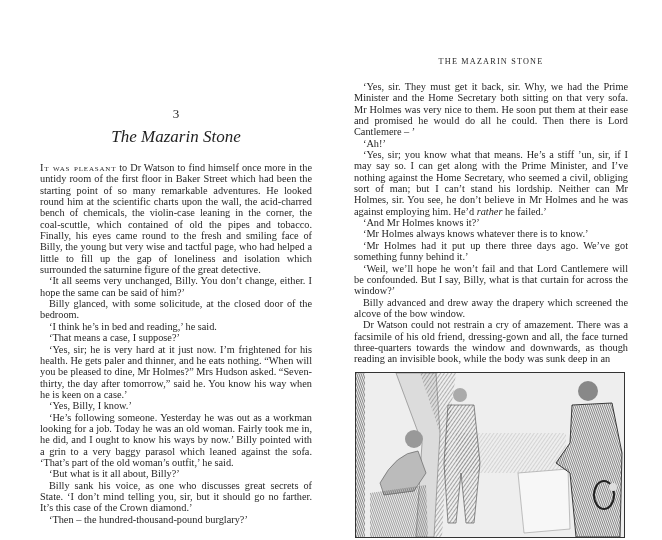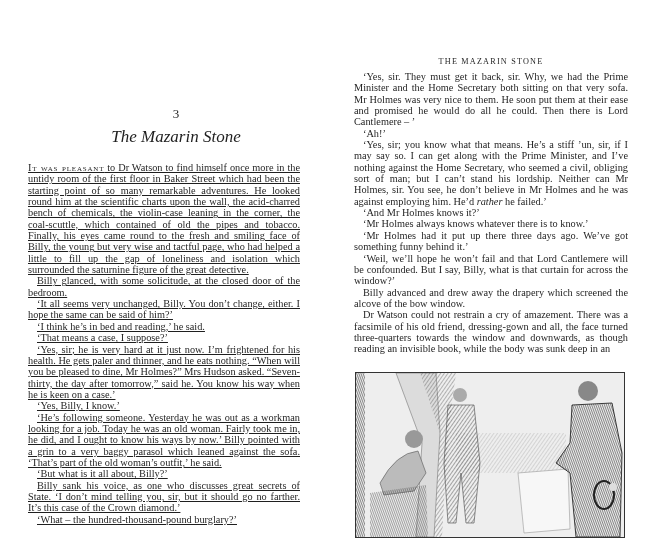--- a/index.html
+++ b/index.html
@@ -6,51 +6,51 @@
   body { width:662px; height:540px; position:relative; overflow:hidden;
          font-family:"Liberation Serif","DejaVu Serif",serif; color:#1f1f1f; }
   .page { position:absolute; top:0; height:540px;margin-top:48px; }
   .left { left:0; width:330px; }
   .right { left:331px; width:331px; }
   .chapter-num { position:absolute; left:40px; width:272px; top:59px; text-align:center;
                  font-size:13px; line-height:14px; }
   .chapter-title { position:absolute; left:40px; width:272px; top:79px; text-align:center;
                    font-size:17px; font-style:italic; line-height:20px; }
   .body-text { position:absolute; font-size:10.3px; line-height:11.35px; text-align:justify; }
-  .left .body-text { left:28px; width:272px; top:114px;text-decoration:underline; }
-  .right .body-text { left:23px; width:274px; top:23px; }
+  .left .body-text { left:40px; width:272px; top:114px; }
+  .right .body-text { left:23px; width:274px; top:33px; }
   .body-text p { margin:0; text-indent:9px; }
   .body-text p.noindent { text-indent:0; }
   .smallcaps { font-variant:small-caps; letter-spacing:0.8px; }
   .running-head { position:absolute; left:23px; width:274px; top:9px; text-align:center;
                   font-size:8.2px; letter-spacing:1.2px; }
   .illustration { position:absolute; left:24px; top:324px; width:268px; height:164px;
                   border:1px solid #333; background:#f3f3f3; overflow:hidden; }
   .caption { position:absolute; left:23px; width:274px; top:496px; text-align:right;
              font-size:8.6px; font-style:italic; }
   svg { display:block; }
 </style>
 </head>
 <body>
 
 <div class="page left">
   <div class="chapter-num">3</div>
   <div class="chapter-title">The Mazarin Stone</div>
   <div class="body-text">
     <p class="noindent"><span class="smallcaps">It was pleasant</span><span> to Dr Watson to find himself once more in the untidy room of the first floor in Baker Street which had been the starting point of so many remarkable adventures. He looked round him at the scientific charts upon the wall, the acid-charred bench of chemicals, the violin-case leaning in the corner, the coal-scuttle, which contained of old the pipes and tobacco. Finally, his eyes came round to the fresh and smiling face of Billy, the young but very wise and tactful page, who had helped a little to fill up the gap of loneliness and isolation which surrounded the saturnine figure of the great detective.</span></p>
+    <p>‘It all seems very unchanged, Billy. You don’t change, either. I hope the same can be said of him?’</p>
     <p>Billy glanced, with some solicitude, at the closed door of the bedroom.</p>
-    <p>‘It all seems very unchanged, Billy. You don’t change, either. I hope the same can be said of him?’</p>
     <p>‘I think he’s in bed and reading,’ he said.</p>
     <p>‘That means a case, I suppose?’</p>
     <p>‘Yes, sir; he is very hard at it just now. I’m frightened for his health. He gets paler and thinner, and he eats nothing. “When will you be pleased to dine, Mr Holmes?” Mrs Hudson asked. “Seven-thirty, the day after tomorrow,” said he. You know his way when he is keen on a case.’</p>
     <p>‘Yes, Billy, I know.’</p>
     <p>‘He’s following someone. Yesterday he was out as a workman looking for a job. Today he was an old woman. Fairly took me in, he did, and I ought to know his ways by now.’ Billy pointed with a grin to a very baggy parasol which leaned against the sofa. ‘That’s part of the old woman’s outfit,’ he said.</p>
     <p>‘But what is it all about, Billy?’</p>
     <p>Billy sank his voice, as one who discusses great secrets of State. ‘I don’t mind telling you, sir, but it should go no farther. It’s this case of the Crown diamond.’</p>
-    <p>‘What – the hundred-thousand-pound burglary?’</p>
+    <p>‘Then – the hundred-thousand-pound burglary?’</p>
   </div>
 </div>
 
 <div class="page right">
   <div class="running-head">THE MAZARIN STONE</div>
   <div class="body-text">
     <p class="noindent" style="text-indent:9px">‘Yes, sir. They must get it back, sir. Why, we had the Prime Minister and the Home Secretary both sitting on that very sofa. Mr Holmes was very nice to them. He soon put them at their ease and promised he would do all he could. Then there is Lord Cantlemere – ’</p>
     <p>‘Ah!’</p>
     <p><span>‘Yes, sir; you know what that means. He’s a stiff ’un, sir, if I may say so. I can get along with the Prime Minister, and I’ve nothing against the Home Secretary, who seemed a civil, obliging sort of man; but I can’t stand his lordship. Neither can Mr Holmes, sir. You see, he don’t believe in Mr Holmes and he was against employing him. He’d </span><i>rather</i><span> he failed.’</span></p>
     <p>‘And Mr Holmes knows it?’</p>

